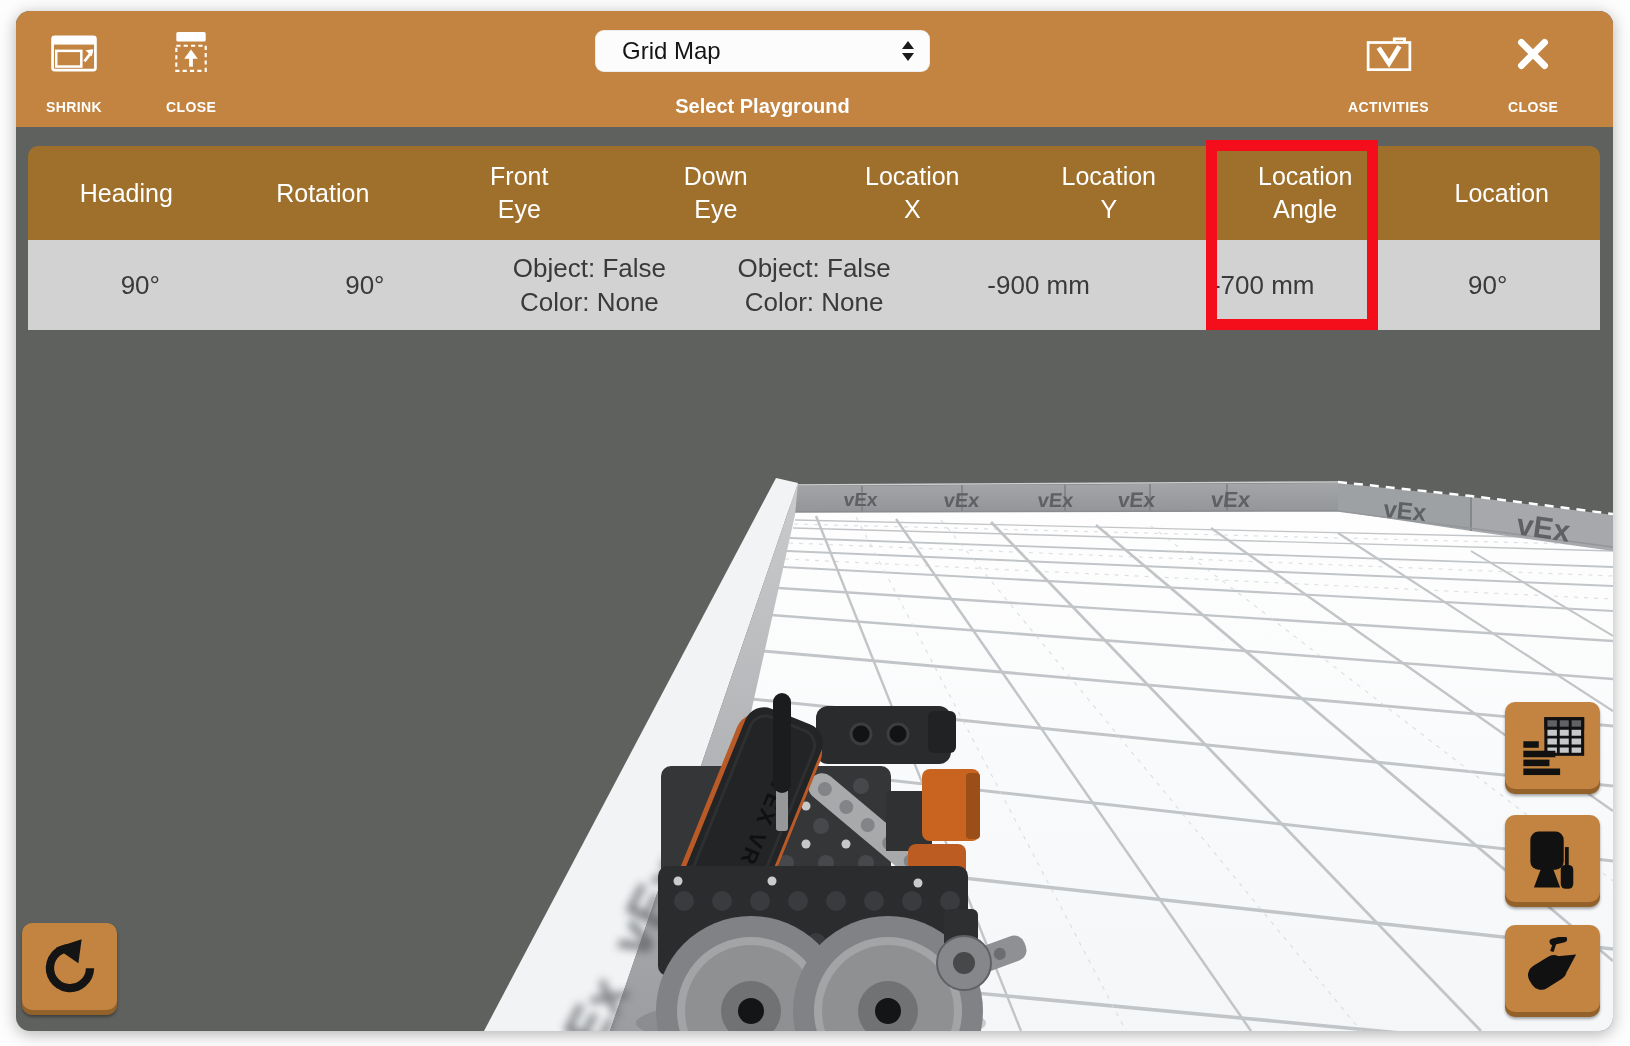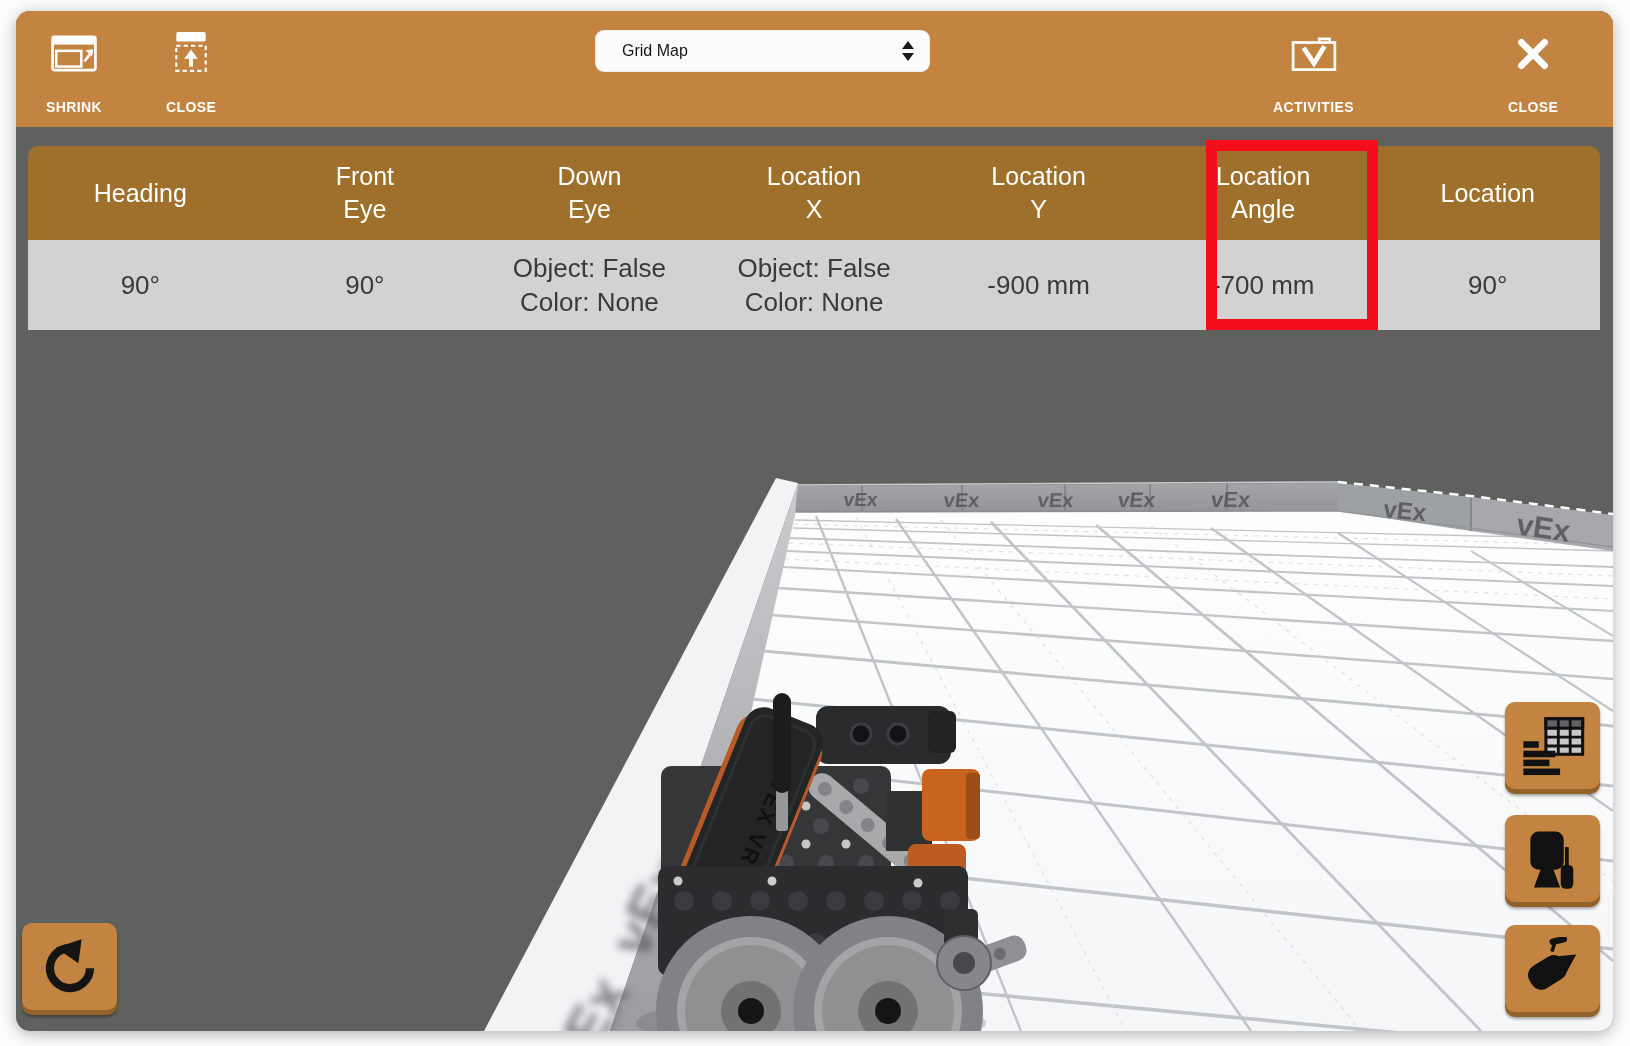--- a/index.html
+++ b/index.html
@@ -17,21 +17,21 @@
   .topbar{position:absolute;left:0;top:0;width:100%;height:116px;background:var(--topbar_bg);}
   .tb-btn{
     position:absolute;top:18px;display:flex;flex-direction:column;align-items:center;
     gap:26px;color:#fff;font-size:14px;font-weight:bold;letter-spacing:.4px;cursor:pointer;
     user-select:none;
   }
   .tb-icon{height:44px;display:flex;align-items:flex-end;justify-content:center;}
   .dropdown{
     position:absolute;left:579px;top:19px;width:335px;height:42px;background:#FCFCFC;
     border-radius:9px;display:flex;align-items:center;padding:0 16px 0 27px;box-sizing:border-box;
-    font-size:16px;color:#151515;cursor:pointer;box-shadow:inset 0 0 0 1px rgba(0,0,0,.06);
+    font-size:24px;color:#151515;cursor:pointer;box-shadow:inset 0 0 0 1px rgba(0,0,0,.06);
   }
   .spinner{margin-left:auto;display:flex;flex-direction:column;align-items:center;gap:4px;}
   .tri-up{width:0;height:0;border-left:6px solid transparent;border-right:6px solid transparent;border-bottom:8px solid #1a1a1a;}
   .tri-down{width:0;height:0;border-left:6px solid transparent;border-right:6px solid transparent;border-top:8px solid #1a1a1a;}
   .caption{
     position:absolute;left:579px;top:84px;width:335px;text-align:center;color:#fff;
     font-weight:bold;font-size:20px;
   }
   
   .sensor-table{
@@ -297,22 +297,23 @@
       <span>CLOSE</span>
     </div>
 
     <div class="dropdown">
       <span>Grid Map</span>
       <span class="spinner">
         <span class="tri-up"></span>
           <span class="tri-down"></span>
       </span>
     </div>
-
-    <div class="tb-btn" style="left:1257px;text-align:center;">
+    <div class="caption">Select Playground</div>
+
+    <div class="tb-btn" style="left:1332px;text-align:center;">
       <span class="tb-icon">
         <svg width="48" height="38" viewBox="0 0 46 36">
           <rect x="3" y="7" width="40" height="26" fill="none" stroke="#fff" stroke-width="2.6"></rect>
           <path d="M28,7 V3.5 h10 V7" fill="none" stroke="#fff" stroke-width="2.6"></path>
           <polyline points="13,12 23,27 33,10.5" fill="none" stroke="#fff" stroke-width="4.6"></polyline>
         </svg>
       </span>
       <span>ACTIVITIES</span>
     </div>
 
@@ -324,20 +325,23 @@
         </svg>
       </span>
       <span>CLOSE</span>
     </div>
   </div>
 
   <div class="sensor-table">
     <div class="thead">
       <div class="cell">
         <span>Heading</span>
+      </div>
+      <div class="cell">
+        <span>Rotation</span>
       </div>
       <div class="cell">
         <span>Front</span>
           <span>Eye</span>
       </div>
       <div class="cell">
         <span>Down</span>
           <span>Eye</span>
       </div>
       <div class="cell">

